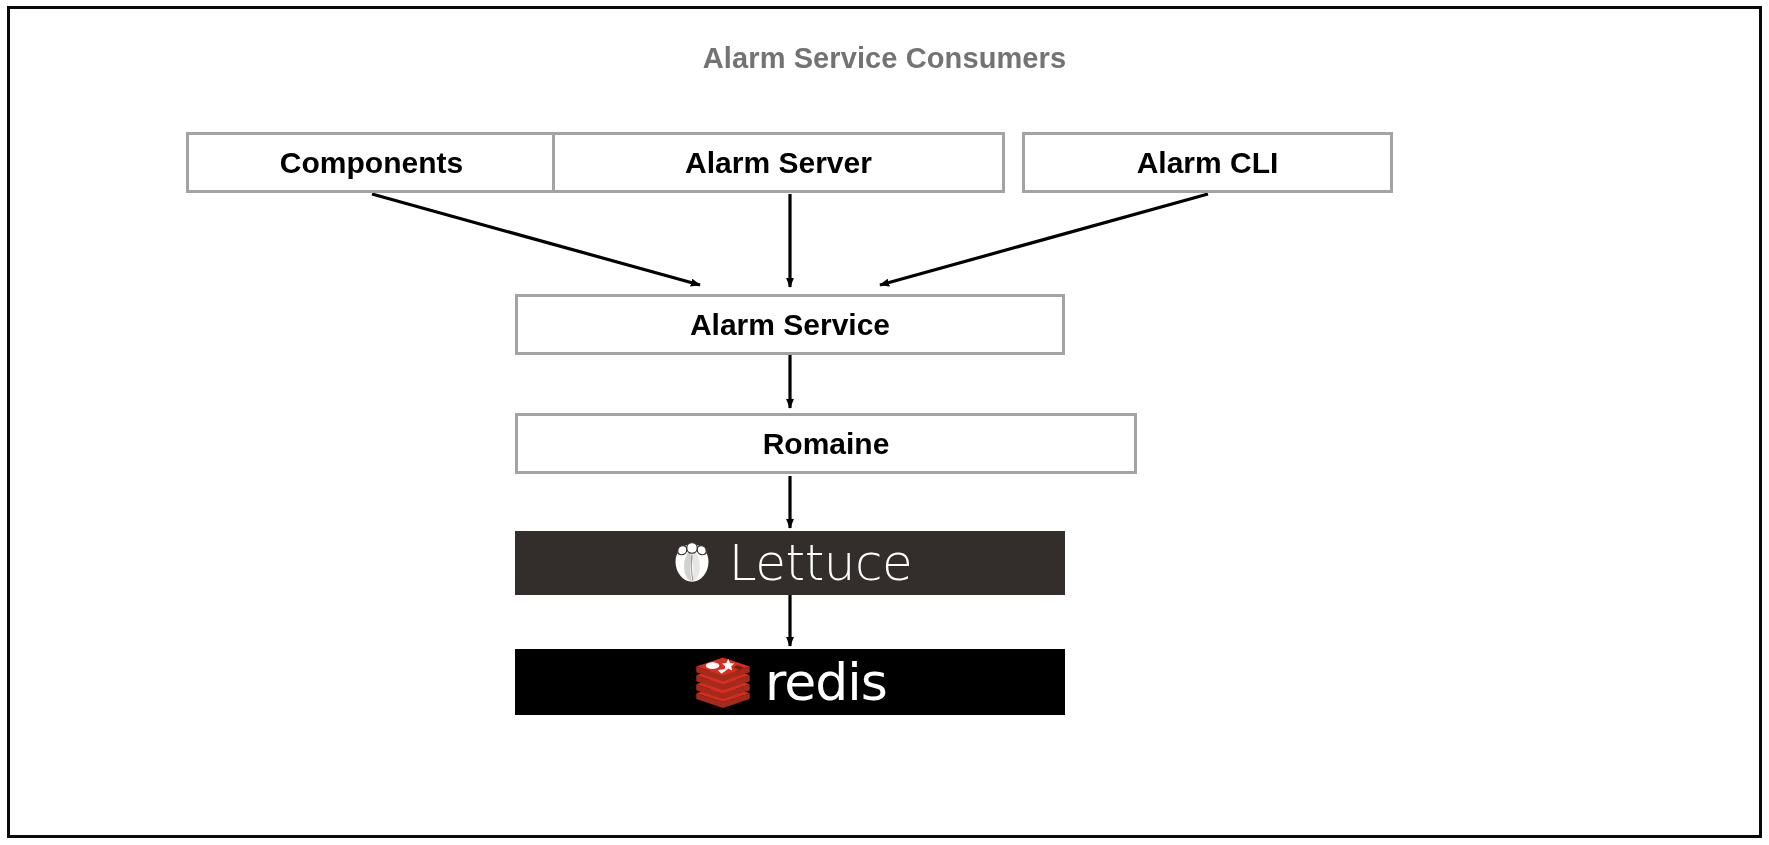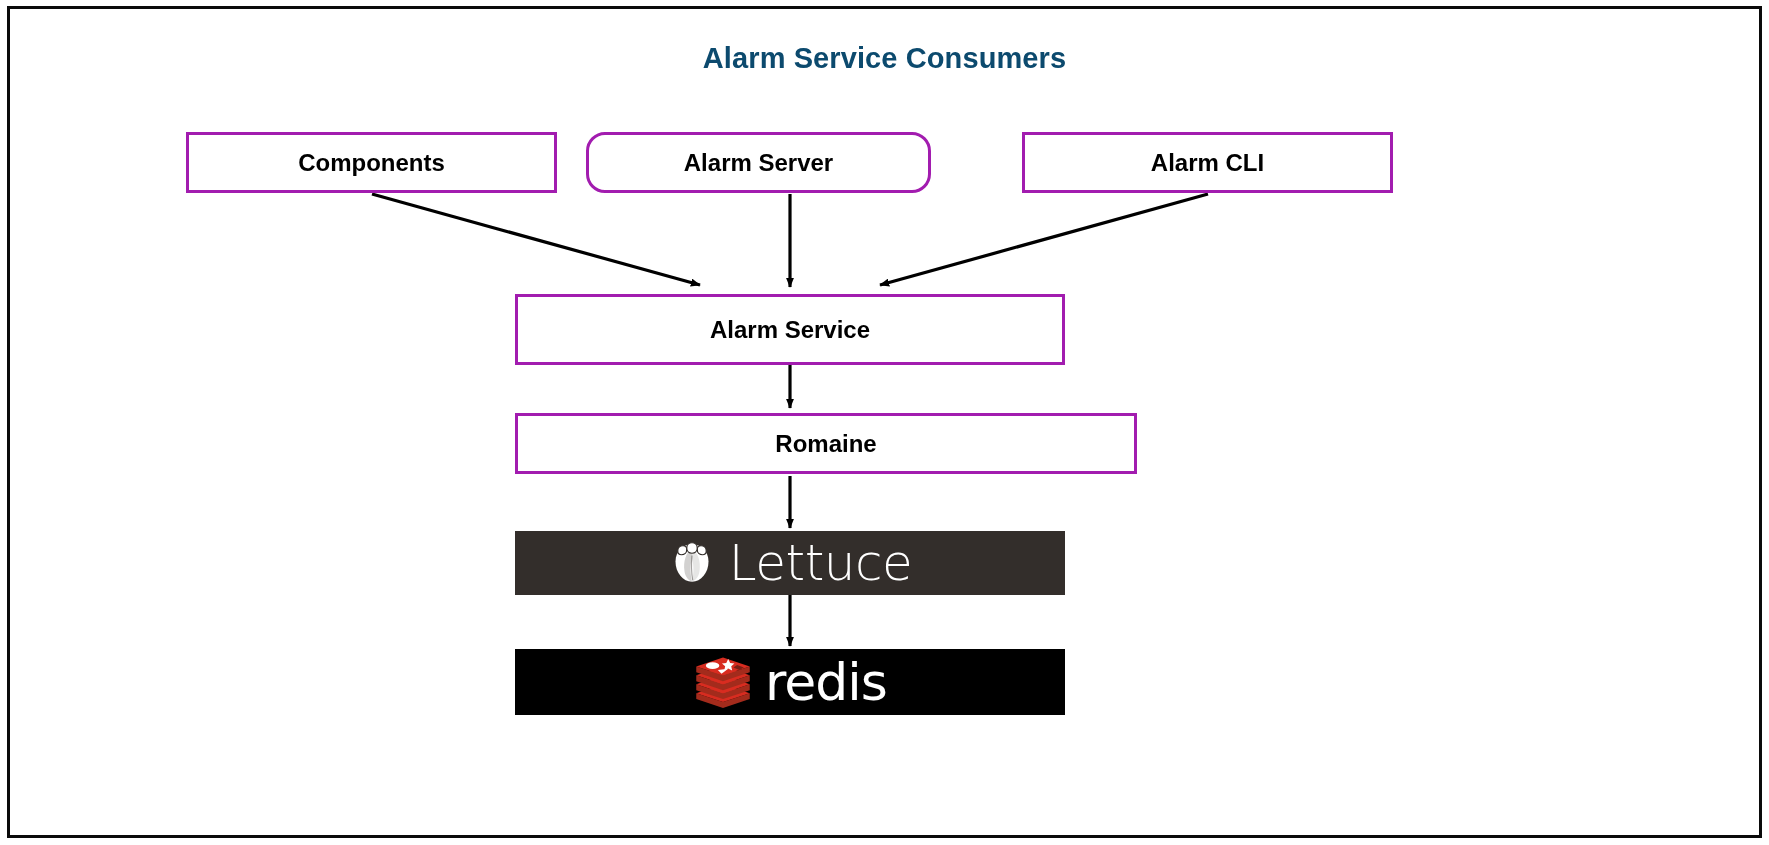--- a/index.html
+++ b/index.html
@@ -32,35 +32,35 @@
   }
   
   .diagram-title {
     position: absolute;
     left: 0;
     top: 40px;
     width: 1769px;
     text-align: center;
     font-size: 29px;
     font-weight: bold;
-    color: #0c4a6e;
+    color: #737373;
     letter-spacing: 0.1px;
     line-height: 36px;
     white-space: nowrap;
   }
   
   .node {
     position: absolute;
     box-sizing: border-box;
     background: #ffffff;
-    border: 3px solid #a21caf;
+    border: 3px solid #a3a3a3;
     display: flex;
     align-items: center;
     justify-content: center;
-    font-size: 24px;
+    font-size: 30px;
     font-weight: bold;
     color: #000000;
     white-space: nowrap;
   }
   
   .logo-node {
     position: absolute;
     box-sizing: border-box;
     display: flex;
     align-items: center;
@@ -131,29 +131,29 @@
 
     <line x1="790" y1="476" x2="790" y2="528" stroke="#000000" stroke-width="3.2" marker-end="url(#arrowhead)"></line>
 
     <line x1="790" y1="595" x2="790" y2="646" stroke="#000000" stroke-width="3.2" marker-end="url(#arrowhead)"></line>
   </svg>
 
   <div class="node" style="left:186px; top:132px; width:371px; height:61px;">
     <span>Components</span>
   </div>
 
-  <div class="node" style="left:586px; top:132px; width:345px; height:61px;border-radius:19px;">
+  <div class="node" style="left:552px; top:132px; width:453px; height:61px;">
     <span>Alarm Server</span>
   </div>
 
   <div class="node" style="left:1022px; top:132px; width:371px; height:61px;">
     <span>Alarm CLI</span>
   </div>
 
-  <div class="node" style="left:515px; top:294px; width:550px; height:71px;">
+  <div class="node" style="left:515px; top:294px; width:550px; height:61px;">
     <span>Alarm Service</span>
   </div>
 
   <div class="node" style="left:515px; top:413px; width:622px; height:61px;">
     <span>Romaine</span>
   </div>
 
   <div class="logo-node lettuce-node" style="left:515px; top:531px; width:550px; height:64px;gap:13px;">
     <span class="logo-glyph">
       <svg width="48" height="48" viewBox="0 0 64 64" xmlns="http://www.w3.org/2000/svg">

